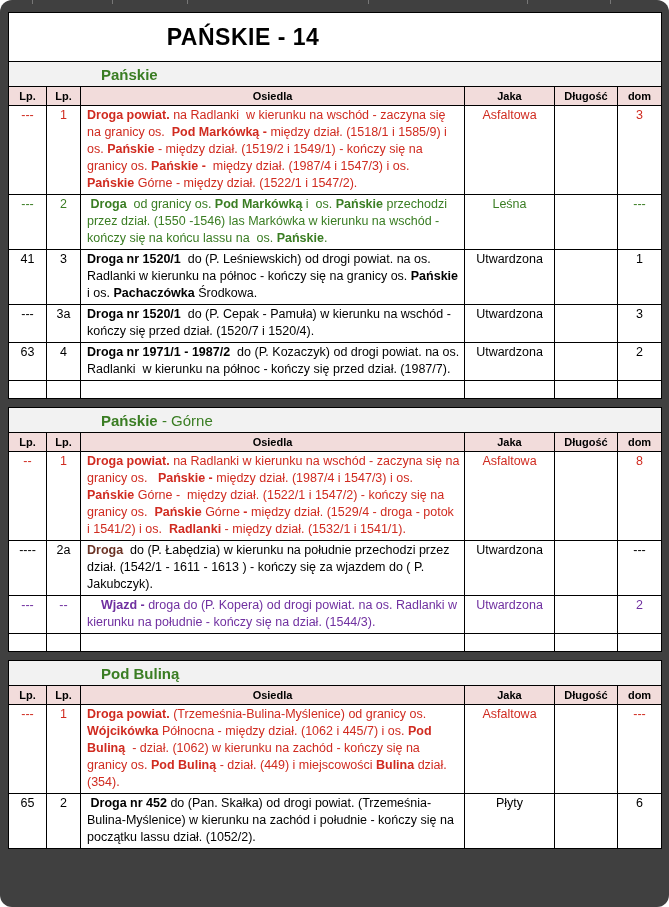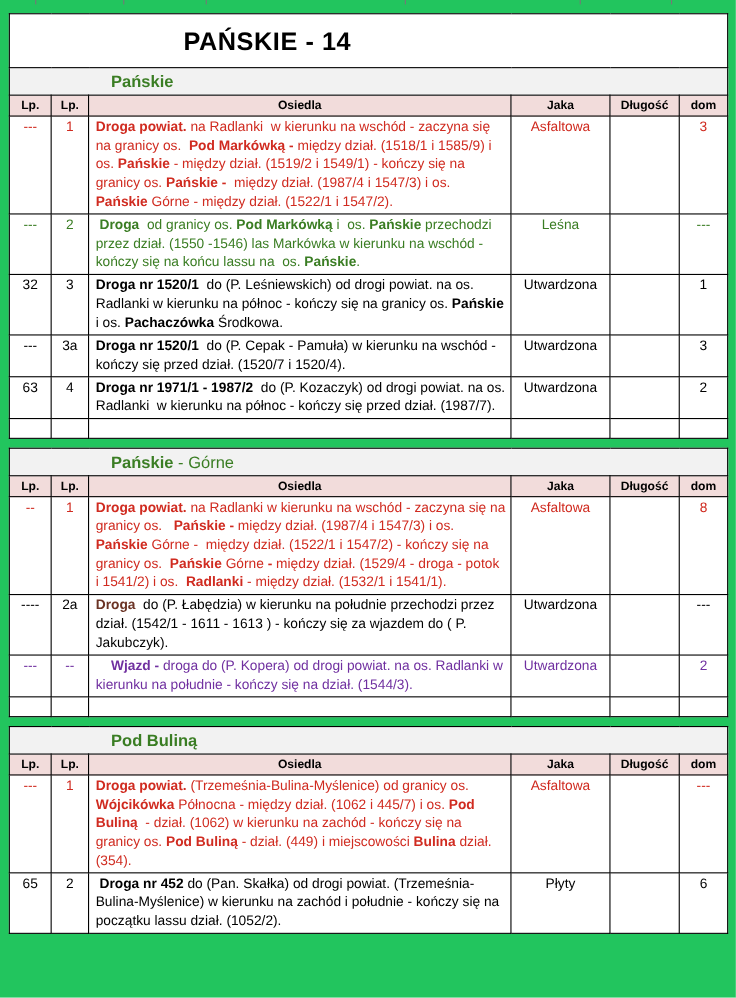--- a/index.html
+++ b/index.html
@@ -1,22 +1,23 @@
 <!DOCTYPE html>
 <html style="--red: #d02b20; --green: #3a7d23; --purple: #7030a0; --maroon: #6b3325; --black: #000000; --pink: #f2dcdb; --gray: #f2f2f2;"><head>
 <meta charset="utf-8">
 <style>
   html,body { margin:0; padding:0; background:#ffffff; }
   .page {
     position:relative;
     width:669px; height:907px;
     overflow:hidden;
-    background:#22c55e;
+    background:#404040;
     font-family:"Liberation Sans", sans-serif;
     color:#000;
+    border-radius:12px;
   }
   .tick { position:absolute; top:0; width:1px; height:4px; background:#777; }
   #blocks { position:absolute; top:12px; left:8px; width:653px; }
 
   table.grid {
     border-collapse:collapse;
     width:653px;
     table-layout:fixed;
     margin-bottom:8px;
     background:#fff;
@@ -109,21 +110,21 @@
   </tr>
           <tr style="color: rgb(58, 125, 35);">
     <td class="c-lp">---</td>
     <td class="c-lp">2</td>
     <td class="c-desc"><span> </span><b>Droga</b><span>  od granicy os. </span><b>Pod Markówką</b><span> i  os. </span><b>Pańskie</b><span> przechodzi przez dział. (1550 -1546) las Markówka w kierunku na wschód - kończy się na końcu lassu na  os. </span><b>Pańskie</b><span>.</span></td>
     <td class="c-jaka">Leśna</td>
     <td class="c-dlug"></td>
     <td class="c-dom">---</td>
   </tr>
           <tr style="color: rgb(0, 0, 0);">
-    <td class="c-lp">32</td>
+    <td class="c-lp">41</td>
     <td class="c-lp">3</td>
     <td class="c-desc"><b>Droga nr 1520/1</b><span>  do (P. Leśniewskich) od drogi powiat. na os. Radlanki w kierunku na północ - kończy się na granicy os. </span><b>Pańskie</b><span> i os. </span><b>Pachaczówka</b><span> Środkowa.</span></td>
     <td class="c-jaka">Utwardzona</td>
     <td class="c-dlug"></td>
     <td class="c-dom">1</td>
   </tr>
           <tr style="color: rgb(0, 0, 0);">
     <td class="c-lp">---</td>
     <td class="c-lp">3a</td>
     <td class="c-desc"><b>Droga nr 1520/1</b><span>  do (P. Cepak - Pamuła) w kierunku na wschód - kończy się przed dział. (1520/7 i 1520/4).</span></td>

